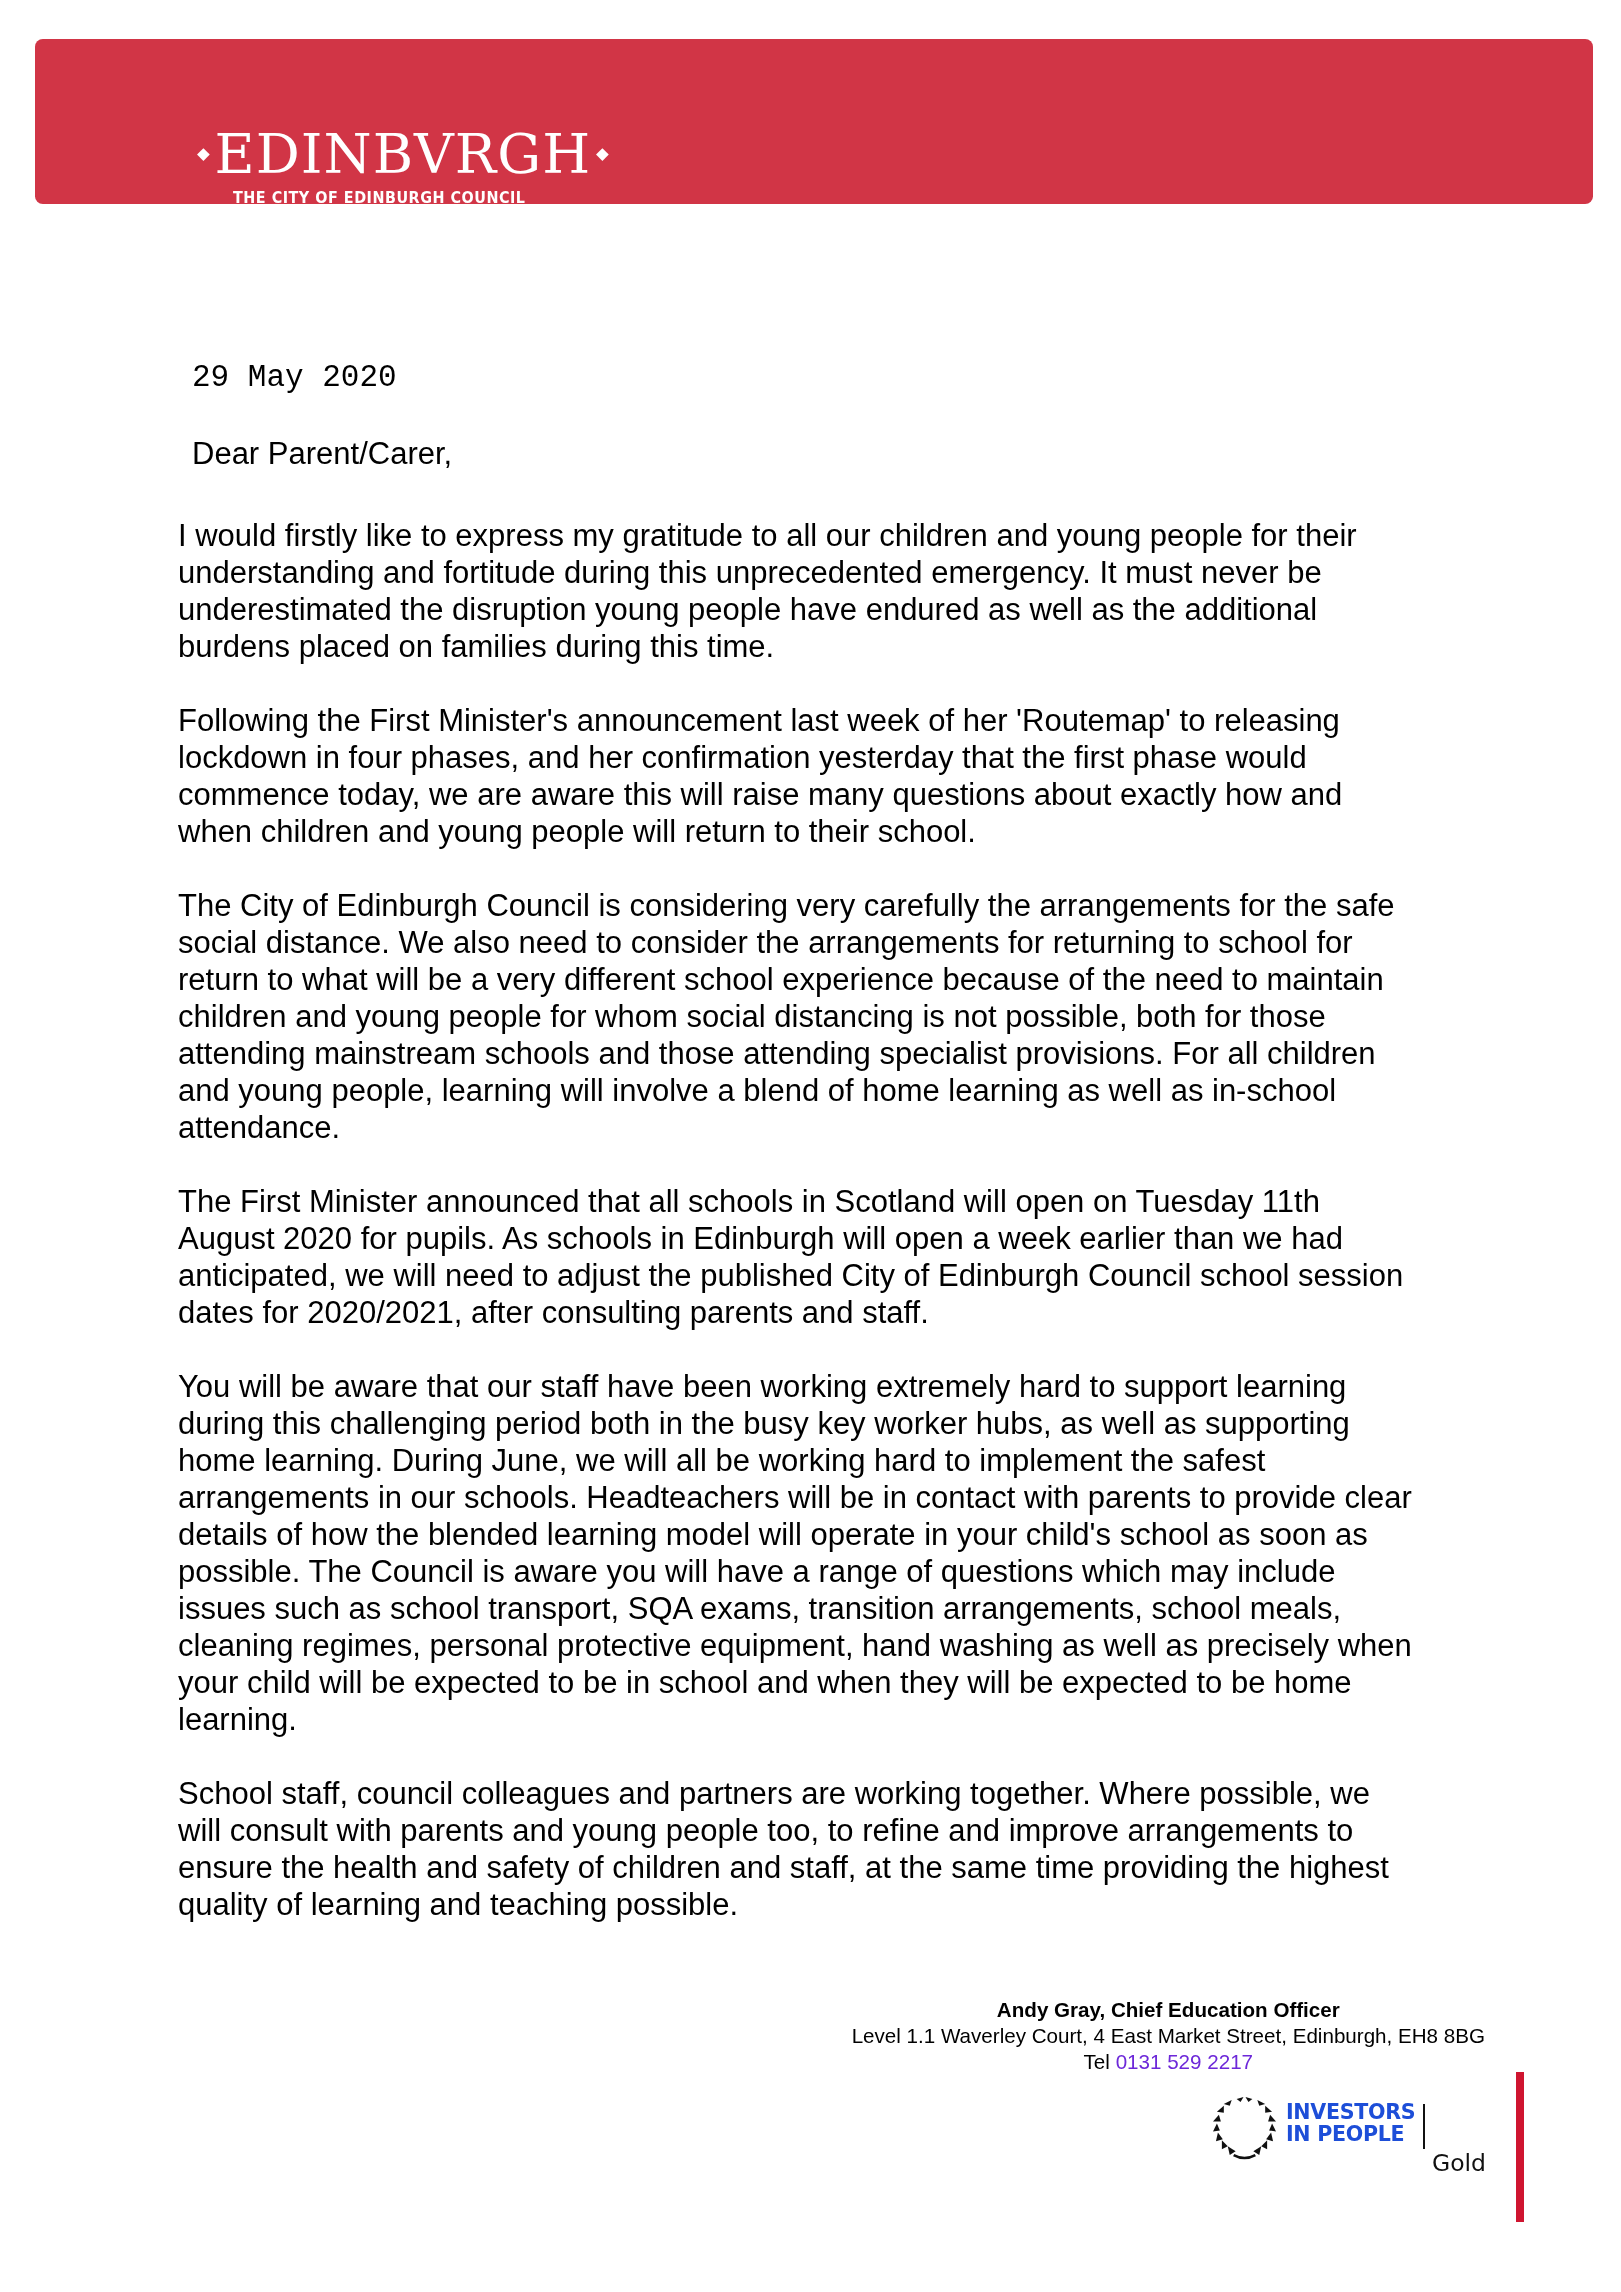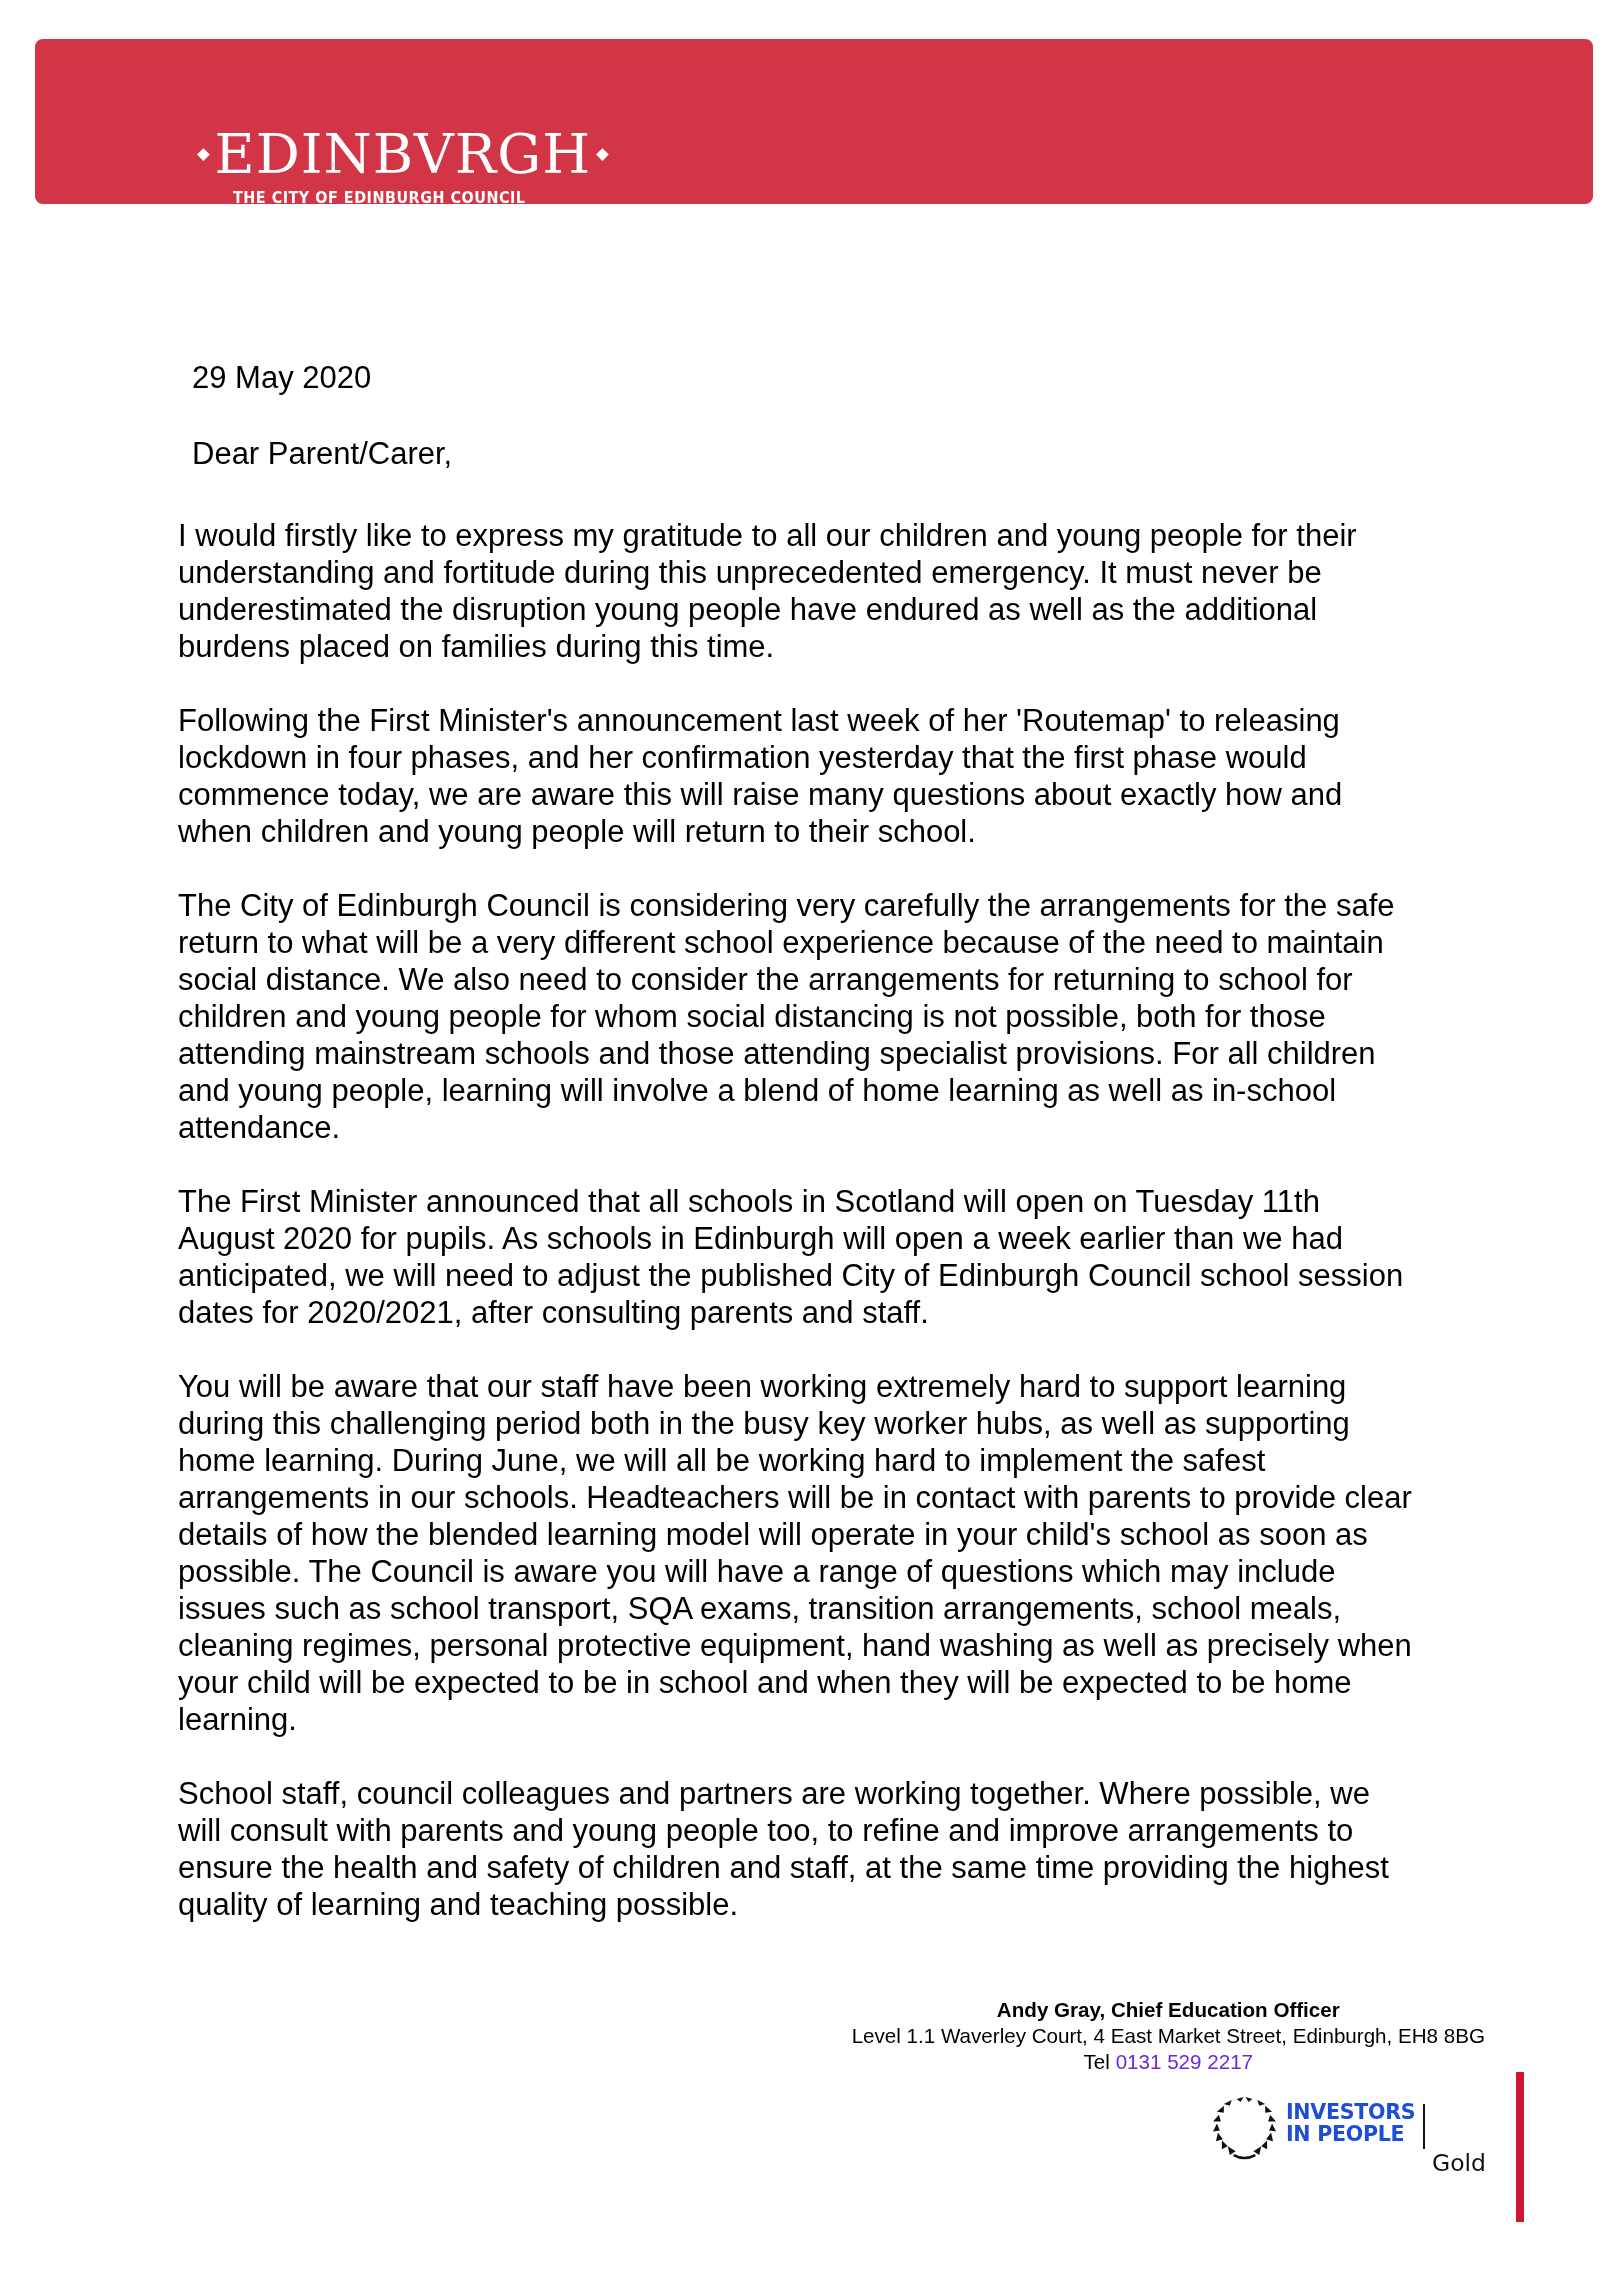--- a/index.html
+++ b/index.html
@@ -68,20 +68,21 @@
     }
     .letter-text {
       position: absolute;
       font-size: 31px;
       line-height: 37px;
       white-space: nowrap;
     }
     .date {
       left: 192px;
       top: 359px;
+      font-family: Liberation Mono, monospace;
     }
     .salutation {
       left: 192px;
       top: 435px;
     }
     .body {
       position: absolute;
       left: 178px;
       top: 510px;
       font-size: 31px;
@@ -188,22 +189,22 @@
     <span class="line">burdens placed on families during this time.</span>
   </div>
   <div class="para">
     <span class="line">Following the First Minister's announcement last week of her 'Routemap' to releasing</span>
     <span class="line">lockdown in four phases, and her confirmation yesterday that the first phase would</span>
     <span class="line">commence today, we are aware this will raise many questions about exactly how and</span>
     <span class="line">when children and young people will return to their school.</span>
   </div>
   <div class="para">
     <span class="line">The City of Edinburgh Council is considering very carefully the arrangements for the safe</span>
+    <span class="line">social distance. We also need to consider the arrangements for returning to school for</span>
     <span class="line">return to what will be a very different school experience because of the need to maintain</span>
-    <span class="line">social distance. We also need to consider the arrangements for returning to school for</span>
     <span class="line">children and young people for whom social distancing is not possible, both for those</span>
     <span class="line">attending mainstream schools and those attending specialist provisions. For all children</span>
     <span class="line">and young people, learning will involve a blend of home learning as well as in-school</span>
     <span class="line">attendance.</span>
   </div>
   <div class="para">
     <span class="line">The First Minister announced that all schools in Scotland will open on Tuesday 11th</span>
     <span class="line">August 2020 for pupils. As schools in Edinburgh will open a week earlier than we had</span>
     <span class="line">anticipated, we will need to adjust the published City of Edinburgh Council school session</span>
     <span class="line">dates for 2020/2021, after consulting parents and staff.</span>

